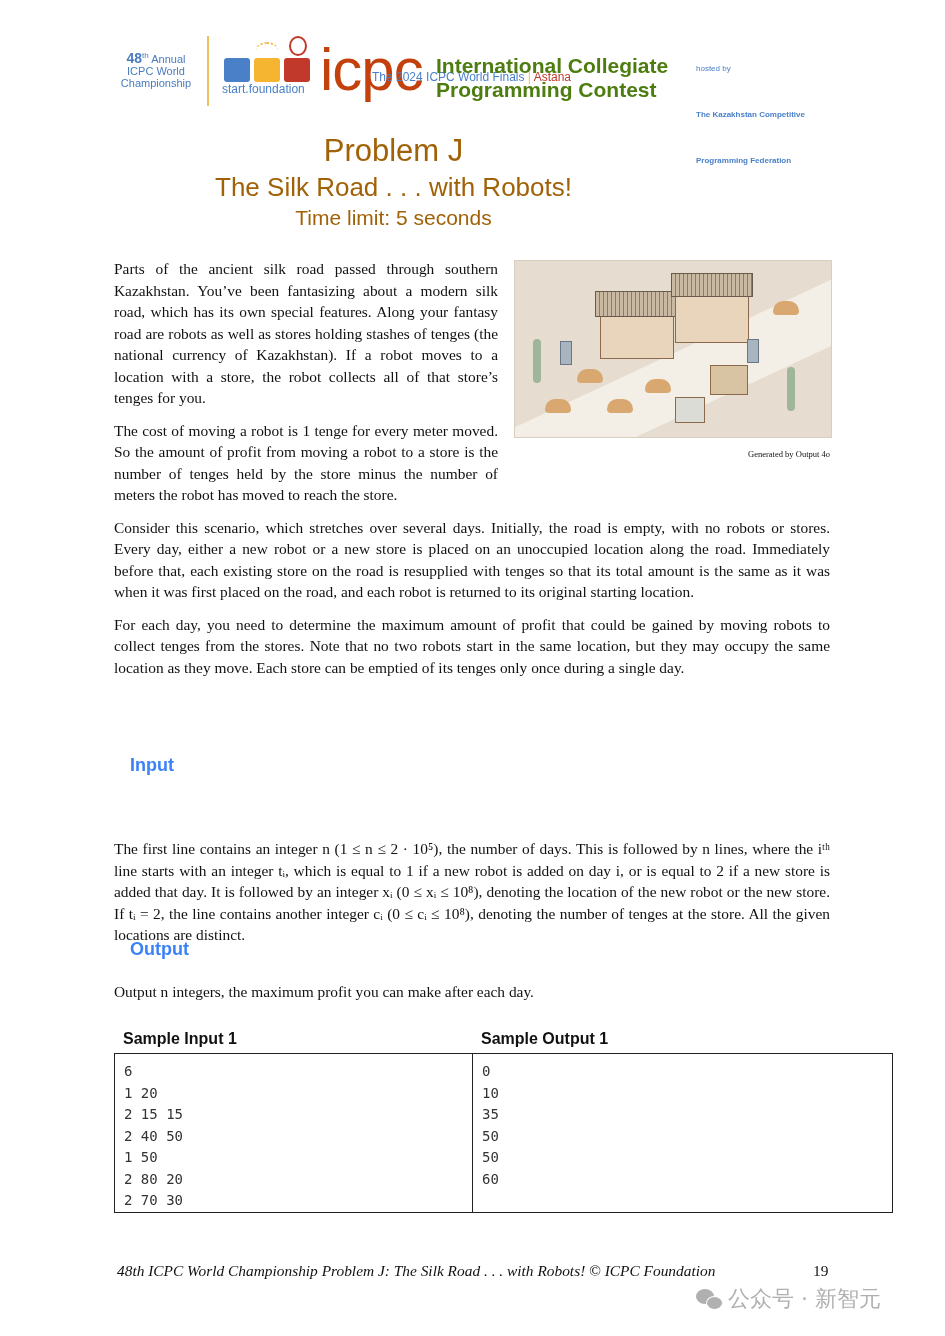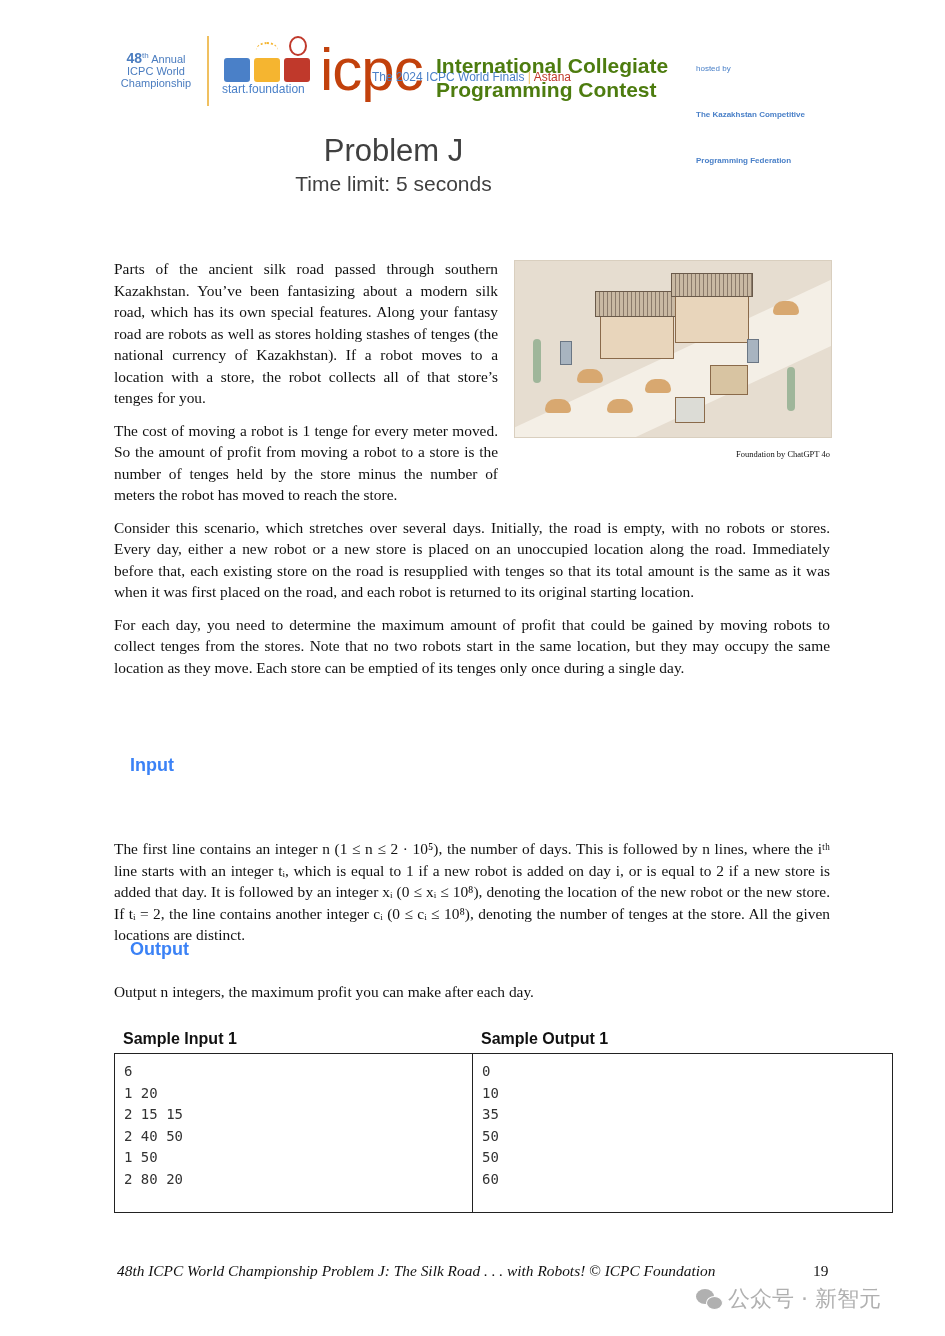--- a/index.html
+++ b/index.html
@@ -21,21 +21,21 @@
   .found-text { position: absolute; left: 222px; top: 82px; font-family: "Liberation Sans", sans-serif; font-size: 12px; color: #4a80c8; }
   .icpc-big { position: absolute; left: 320px; top: 40px; font-family: "Liberation Sans", sans-serif; font-size: 60px; line-height: 60px; color: #c2410c; letter-spacing: -1px; }
   .wf-line { position: absolute; left: 372px; top: 34px; font-family: "Liberation Sans", sans-serif; font-size: 12px; color: #4a80c8; margin-top: 36px; }
   .wf-line .bar { color: #f0c060; }
   .wf-line .astana { color: #c0392b; }
   .icpc-name { position: absolute; left: 436px; top: 54px; font-family: "Liberation Sans", sans-serif; font-weight: bold; font-size: 21px; line-height: 24px; color: #4d7c0f; }
   .hosted { position: absolute; left: 696px; top: 64px; font-family: "Liberation Sans", sans-serif; color: #4a80c8; font-size: 8px; line-height: 10px; }
   .hosted .fed { font-weight: bold; margin-top: 36px; }
 
   
-  .title-block { position: absolute; left: 0; top: 132px; width: 787px; text-align: center; font-family: "Liberation Sans", sans-serif; color: #404040; }
+  .title-block { position: absolute; left: 0; top: 132px; width: 787px; text-align: center; font-family: "Liberation Sans", sans-serif; color: #a16207; }
   .p-title { font-size: 31px; line-height: 38px; }
   .p-sub { font-size: 26px; line-height: 34px; }
   .p-time { font-size: 21px; line-height: 28px; }
 
   
   .text { position: absolute; left: 114px; width: 716px; font-size: 15.4px; line-height: 21.5px; text-align: justify; }
   .para { margin: 0 0 11px 0; }
   .float-img { float: right; width: 316px; margin: 2px 0 4px 16px; }
   .illus { width: 316px; height: 176px; background: #e6ddd0; position: relative; overflow: hidden; border: 1px solid #d9cfbf; }
   .road { position: absolute; left: -40px; top: 90px; width: 420px; height: 60px; background: #f4efe6; transform: rotate(-25deg); }
@@ -94,20 +94,21 @@
   </div>
   <div class="hosted">
     <div>hosted by</div>
     <div class="fed">The Kazakhstan Competitive</div>
     <div class="fed">Programming Federation</div>
   </div>
 </div>
 
 <div class="title-block">
   <div class="p-title">Problem J</div>
+  <div class="p-sub">The Silk Road . . . with Robots!</div>
   <div class="p-time">Time limit: 5 seconds</div>
 </div>
 
 <div class="text" style="top:258px;">
   <div class="float-img">
     <div class="illus">
       <div class="road"></div>
       <div class="house" style="left:85px;top:52px;width:72px;height:44px;"></div>
       <div class="roof" style="left:80px;top:30px;width:84px;height:24px;"></div>
       <div class="house" style="left:160px;top:30px;width:72px;height:50px;"></div>
@@ -117,21 +118,21 @@
       <div class="robot" style="left:45px;top:80px;"></div>
       <div class="robot" style="left:232px;top:78px;"></div>
       <div class="camel" style="left:62px;top:108px;"></div>
       <div class="camel" style="left:30px;top:138px;"></div>
       <div class="camel" style="left:92px;top:138px;"></div>
       <div class="camel" style="left:130px;top:118px;"></div>
       <div class="camel" style="left:258px;top:40px;"></div>
       <div class="house" style="left:195px;top:104px;width:36px;height:28px;background:#d8c4a2;"></div>
       <div class="house" style="left:160px;top:136px;width:28px;height:24px;background:#dcdcd6;"></div>
     </div>
-    <div class="credit">Foundation by ChatGPT 4o</div>
+    <div class="credit">Generated by Output 4o</div>
   </div>
   <p class="para">Parts of the ancient silk road passed through southern Kazakhstan.  You’ve been fantasizing about a modern silk road, which has its own special features. Along your fantasy road are robots as well as stores holding stashes of tenges (the national currency of Kazakhstan).  If a robot moves to a location with a store, the robot collects all of that store’s tenges for you.</p>
   <p class="para">The cost of moving a robot is 1 tenge for every meter moved. So the amount of profit from moving a robot to a store is the number of tenges held by the store minus the number of meters the robot has moved to reach the store.</p>
   <p class="para" style="clear:both;">Consider this scenario, which stretches over several days. Initially, the road is empty, with no robots or stores. Every day, either a new robot or a new store is placed on an unoccupied location along the road. Immediately before that, each existing store on the road is resupplied with tenges so that its total amount is the same as it was when it was first placed on the road, and each robot is returned to its original starting location.</p>
   <p class="para">For each day, you need to determine the maximum amount of profit that could be gained by moving robots to collect tenges from the stores.  Note that no two robots start in the same location, but they may occupy the same location as they move. Each store can be emptied of its tenges only once during a single day.</p>
 </div>
 
 <div class="section-h" style="top:755px;">Input</div>
 <div class="text" style="top:797px;margin-top:41px;">
   <p class="para">The first line contains an integer n (1 ≤ n ≤ 2 · 10⁵), the number of days. This is followed by n lines, where the iᵗʰ line starts with an integer tᵢ, which is equal to 1 if a new robot is added on day i, or is equal to 2 if a new store is added that day. It is followed by an integer xᵢ (0 ≤ xᵢ ≤ 10⁸), denoting the location of the new robot or the new store. If tᵢ = 2, the line contains another integer cᵢ (0 ≤ cᵢ ≤ 10⁸), denoting the number of tenges at the store. All the given locations are distinct.</p>
@@ -148,20 +149,21 @@
     <div>Sample Output 1</div>
   </div>
   <div class="sample-box">
     <div class="sample-col left">
       <div class="line">6</div>
       <div class="line">1 20</div>
       <div class="line">2 15 15</div>
       <div class="line">2 40 50</div>
       <div class="line">1 50</div>
       <div class="line">2 80 20</div>
+      <div class="line">2 70 30</div>
     </div>
     <div class="sample-col">
       <div class="line">0</div>
       <div class="line">10</div>
       <div class="line">35</div>
       <div class="line">50</div>
       <div class="line">50</div>
       <div class="line">60</div>
     </div>
   </div>

